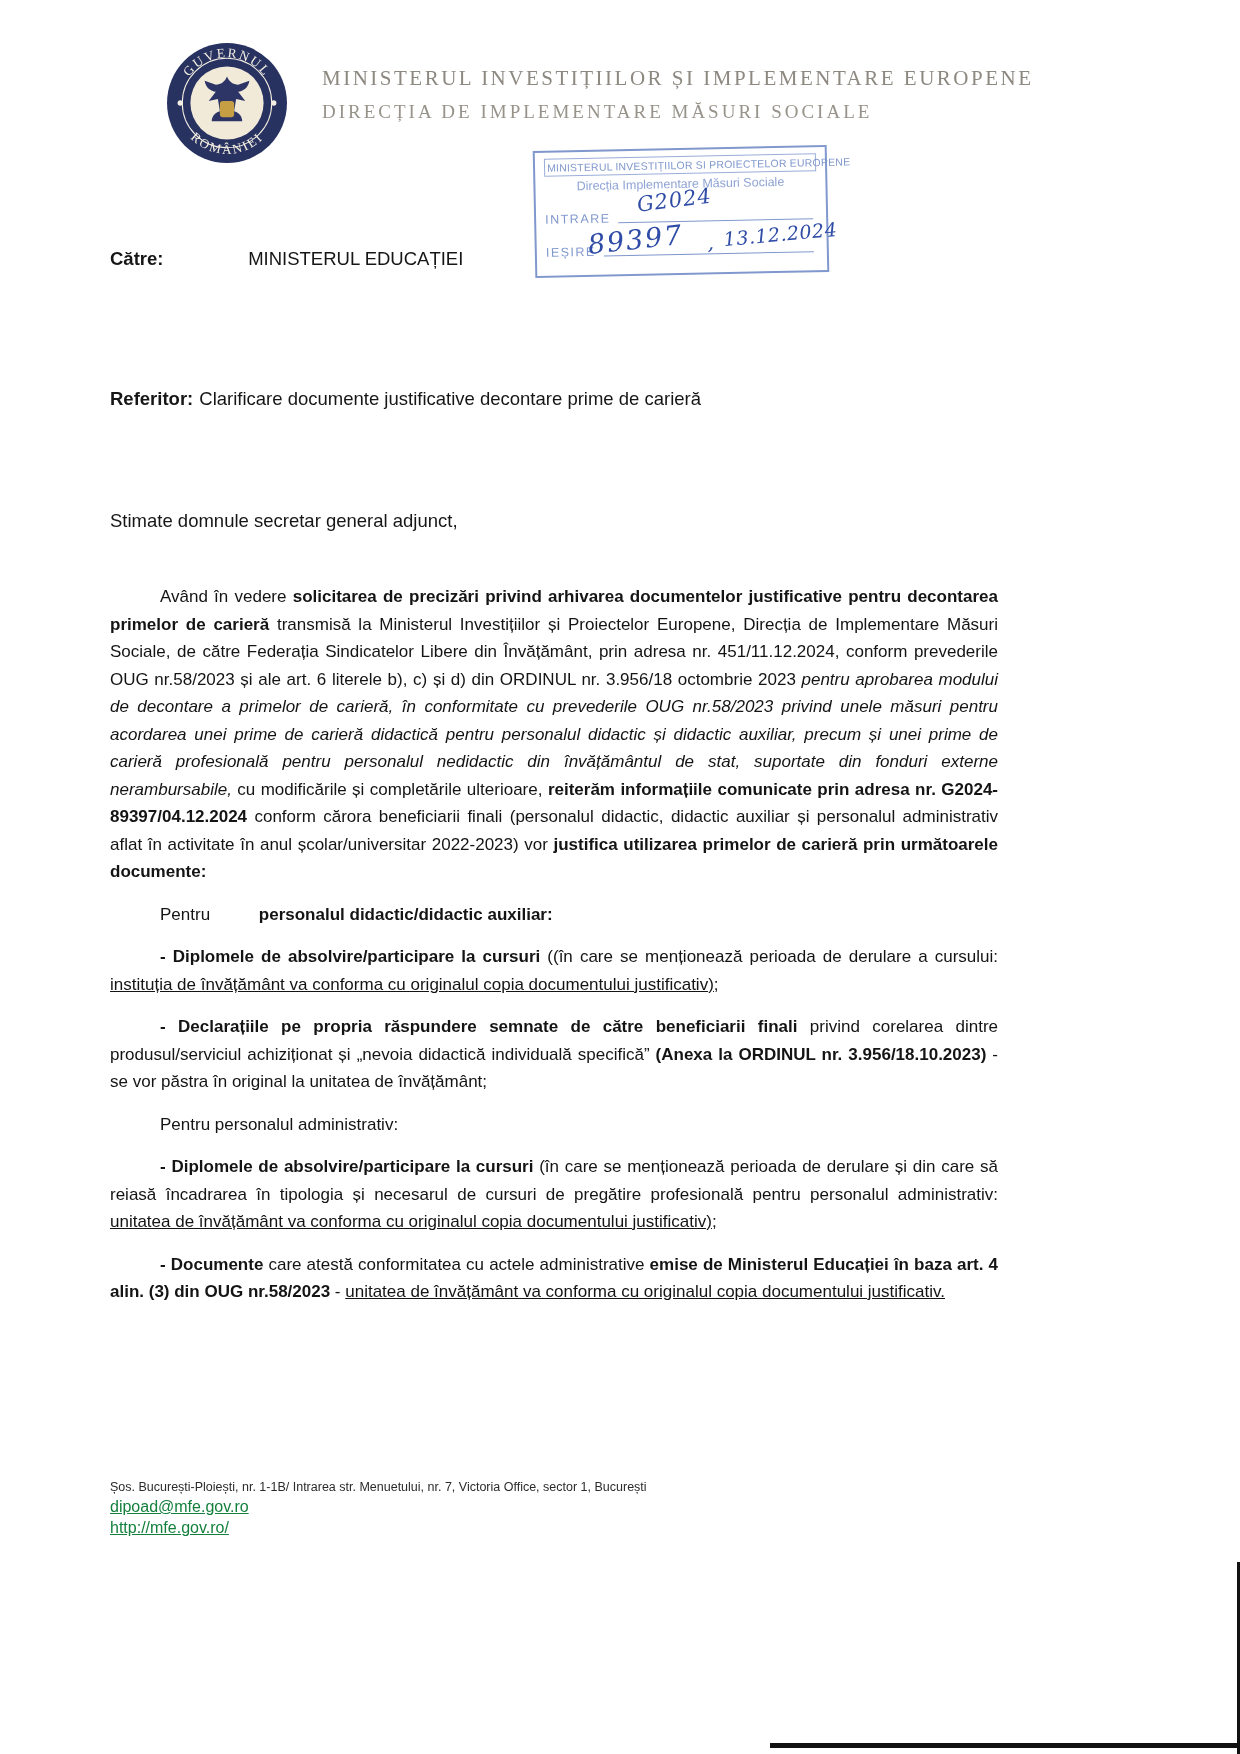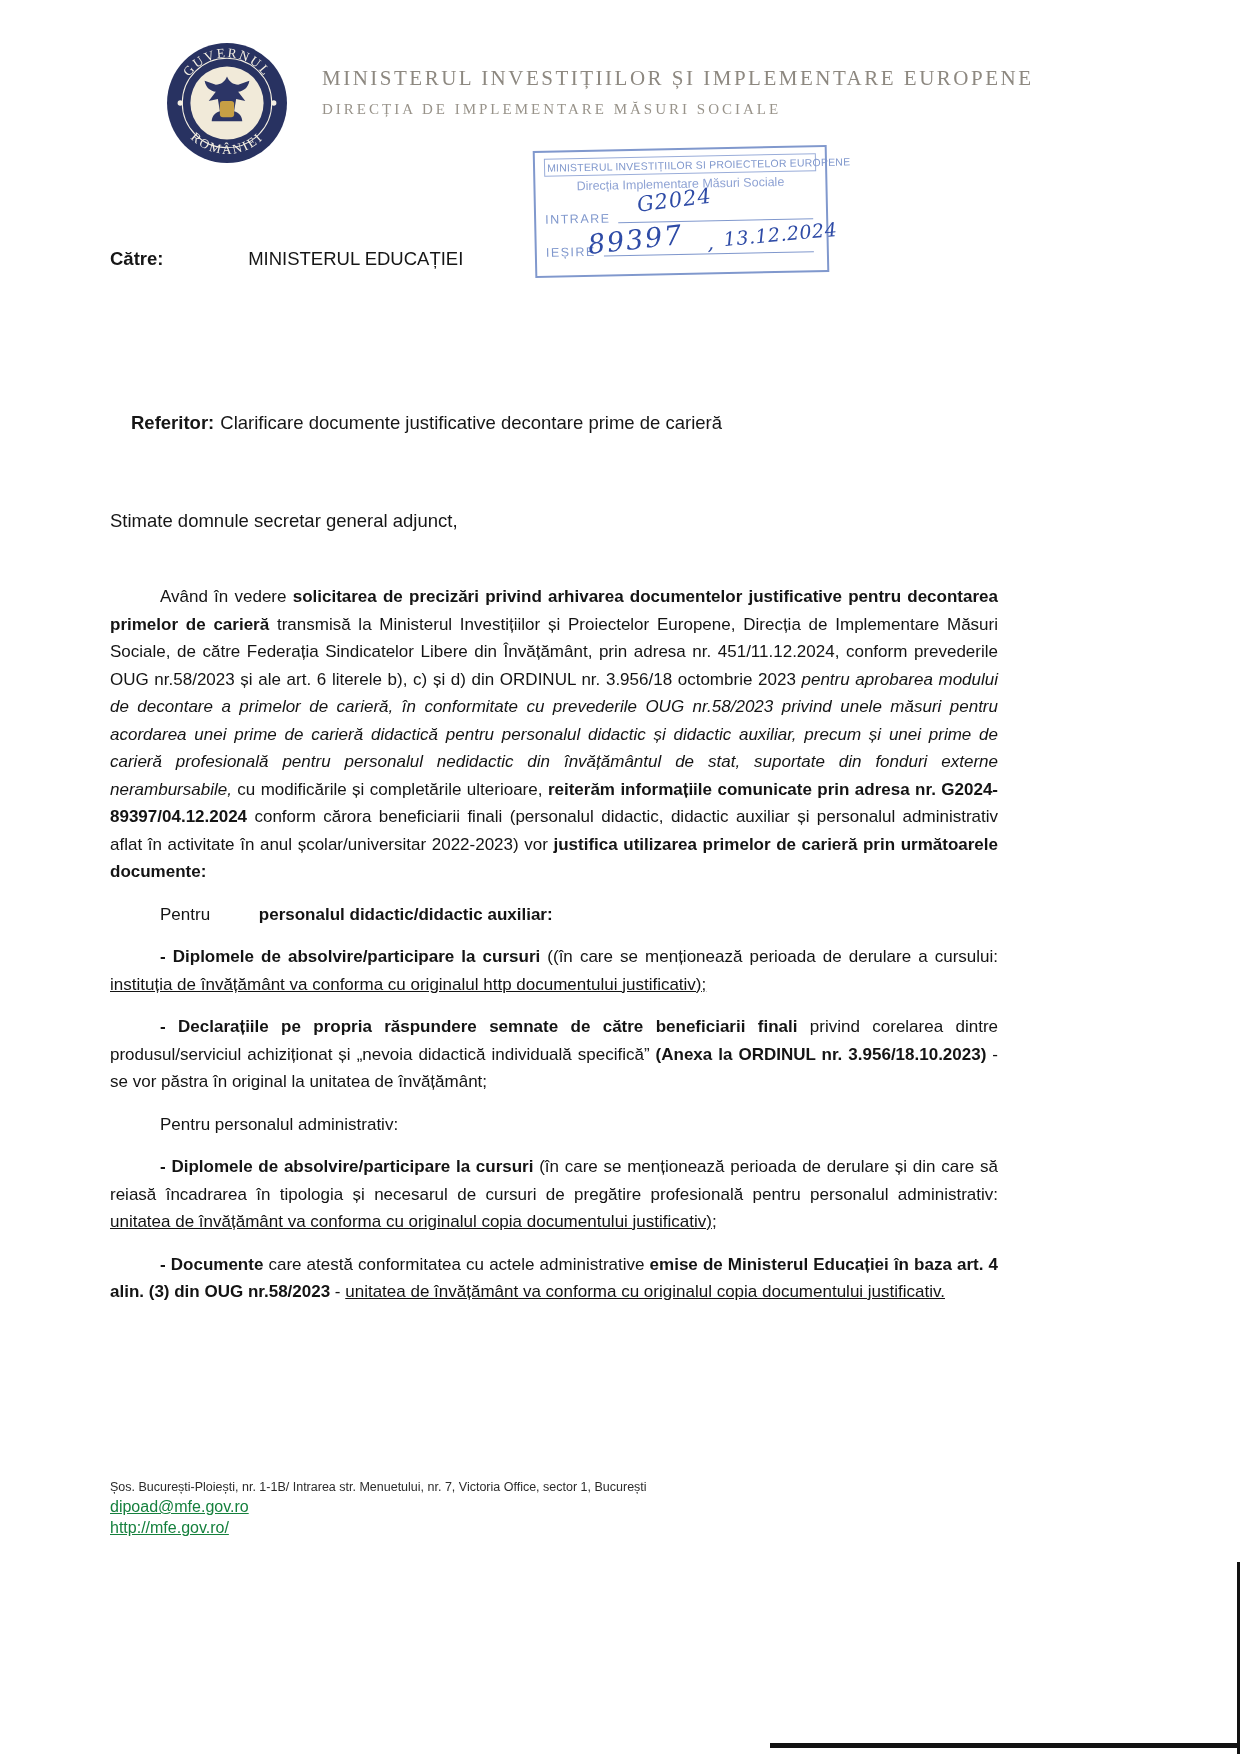--- a/index.html
+++ b/index.html
@@ -13,21 +13,21 @@
   
   .logo { position:absolute; left:166px; top:42px; width:122px; height:122px; }
   .org-name {
     position:absolute; left:322px; top:66px;
     font-family:"Liberation Serif", serif; color:#8d8880;
     font-size:21px; letter-spacing:2.5px; white-space:nowrap;
   }
   .org-dir {
     position:absolute; left:322px; top:101px;
     font-family:"Liberation Serif", serif; color:#98938a;
-    font-size:15px; letter-spacing:3px; white-space:nowrap;
+    font-size:19px; letter-spacing:3px; white-space:nowrap;
   }
 
   
   .stamp {
     position:absolute; left:534px; top:148px; width:294px;
     border:2px solid #8098cd; padding:6px 9px 16px;
     transform:rotate(-1.2deg);
   }
   .stamp-org {
     border:1.5px solid #9aadd9; color:#8098cd; font-size:10.5px;
@@ -41,21 +41,21 @@
   .hand-intrare { left:92px; top:-18px; font-size:21px; transform:rotate(-6deg); letter-spacing:1px; }
   .hand-number  { left:42px; top:-16px; font-size:27px; transform:rotate(-5deg); letter-spacing:2px; }
   .hand-comma   { left:162px; top:-8px; font-size:20px; }
   .hand-date    { left:178px; top:-14px; font-size:19px; transform:rotate(-4deg); letter-spacing:0.5px; }
 
   
   .addr-row { position:absolute; left:110px; font-size:18.5px; white-space:nowrap; }
   .addr-row .lbl { font-weight:700; display:inline-block; width:133px; }
   .row-catre { top:248px; }
   .row-atentia { top:303px; }
-  .row-referitor { top:412px; white-space:normal; width:900px;margin-left:21px; }
+  .row-referitor { top:388px; white-space:normal; width:900px; }
   .row-referitor .lbl { width:auto; margin-right:6px; }
   .salutation { position:absolute; left:110px; top:510px; font-size:18.5px; }
 
   
   .letter-body {
     position:absolute; left:110px; top:583px; width:888px;
     font-size:17px; line-height:27.5px; text-align:justify; color:#141414;
   }
   .letter-body p { margin:0 0 15px; text-indent:50px; }
 
@@ -120,21 +120,21 @@
     <span class="val">MINISTERUL EDUCAȚIEI</span>
   </div>
   <div class="addr-row row-referitor">
     <span class="lbl">Referitor:</span><span class="val">Clarificare documente justificative decontare prime de carieră</span>
   </div>
   <div class="salutation">Stimate domnule secretar general adjunct,</div>
 
   <div class="letter-body">
     <p><span>Având în vedere </span><span style="font-weight: 700;">solicitarea de precizări privind arhivarea documentelor justificative pentru decontarea primelor de carieră </span><span>transmisă la Ministerul Investițiilor și Proiectelor Europene, Direcția de Implementare Măsuri Sociale, de către Federația Sindicatelor Libere din Învățământ, prin adresa nr. 451/11.12.2024, conform prevederile OUG nr.58/2023 și ale art. 6 literele b), c) și d) din ORDINUL nr. 3.956/18 octombrie 2023 </span><span style="font-style: italic;">pentru aprobarea modului de decontare a primelor de carieră, în conformitate cu prevederile OUG nr.58/2023 privind unele măsuri pentru acordarea unei prime de carieră didactică pentru personalul didactic și didactic auxiliar, precum și unei prime de carieră profesională pentru personalul nedidactic din învățământul de stat, suportate din fonduri externe nerambursabile, </span><span>cu modificările și completările ulterioare, </span><span style="font-weight: 700;">reiterăm informațiile comunicate prin adresa nr. G2024-89397/04.12.2024 </span><span>conform cărora beneficiarii finali (personalul didactic, didactic auxiliar și personalul administrativ aflat în activitate în anul școlar/universitar 2022-2023) vor </span><span style="font-weight: 700;">justifica utilizarea primelor de carieră prin următoarele documente:</span></p>
     <p><span>Pentru </span><span style="font-weight: 700; margin-left: 44px;">personalul didactic/didactic auxiliar:</span></p>
-    <p><span style="font-weight: 700;">- </span><span style="font-weight: 700;">Diplomele de absolvire/participare la cursuri </span><span>((în care se menționează perioada de derulare a cursului: </span><span style="text-decoration: underline;">instituția de învățământ va conforma cu originalul http documentului justificativ);</span></p>
+    <p><span style="font-weight: 700;">- </span><span style="font-weight: 700;">Diplomele de absolvire/participare la cursuri </span><span>((în care se menționează perioada de derulare a cursului: </span><span style="text-decoration: underline;">instituția de învățământ va conforma cu originalul copia documentului justificativ);</span></p>
     <p><span style="font-weight: 700;">- </span><span style="font-weight: 700;">Declarațiile pe propria răspundere semnate de către beneficiarii finali </span><span>privind corelarea dintre produsul/serviciul achiziționat și „nevoia didactică individuală specifică” </span><span style="font-weight: 700;">(Anexa la ORDINUL nr. 3.956/18.10.2023) </span><span>- se vor păstra în original la unitatea de învățământ;</span></p>
     <p><span>Pentru </span><span style="font-weight: 400;">personalul administrativ:</span></p>
     <p><span style="font-weight: 700;">- </span><span style="font-weight: 700;">Diplomele de absolvire/participare la cursuri </span><span>(în care se menționează perioada de derulare și din care să reiasă încadrarea în tipologia și necesarul de cursuri de pregătire profesională pentru personalul administrativ: </span><span style="text-decoration: underline;">unitatea de învățământ va conforma cu originalul copia documentului justificativ);</span></p>
     <p><span style="font-weight: 700;">- </span><span style="font-weight: 700;">Documente </span><span>care atestă conformitatea cu actele administrative </span><span style="font-weight: 700;">emise de Ministerul Educației în baza art. 4 alin. (3) din OUG nr.58/2023 </span><span>- </span><span style="text-decoration: underline;">unitatea de învățământ va conforma cu originalul copia documentului justificativ.</span></p>
   </div>
 
   <div class="footer">
     <div class="addr">Șos. București-Ploiești, nr. 1-1B/ Intrarea str. Menuetului, nr. 7, Victoria Office, sector 1, București</div>
     <a class="link">dipoad@mfe.gov.ro</a>
     <a class="link">http://mfe.gov.ro/</a>

